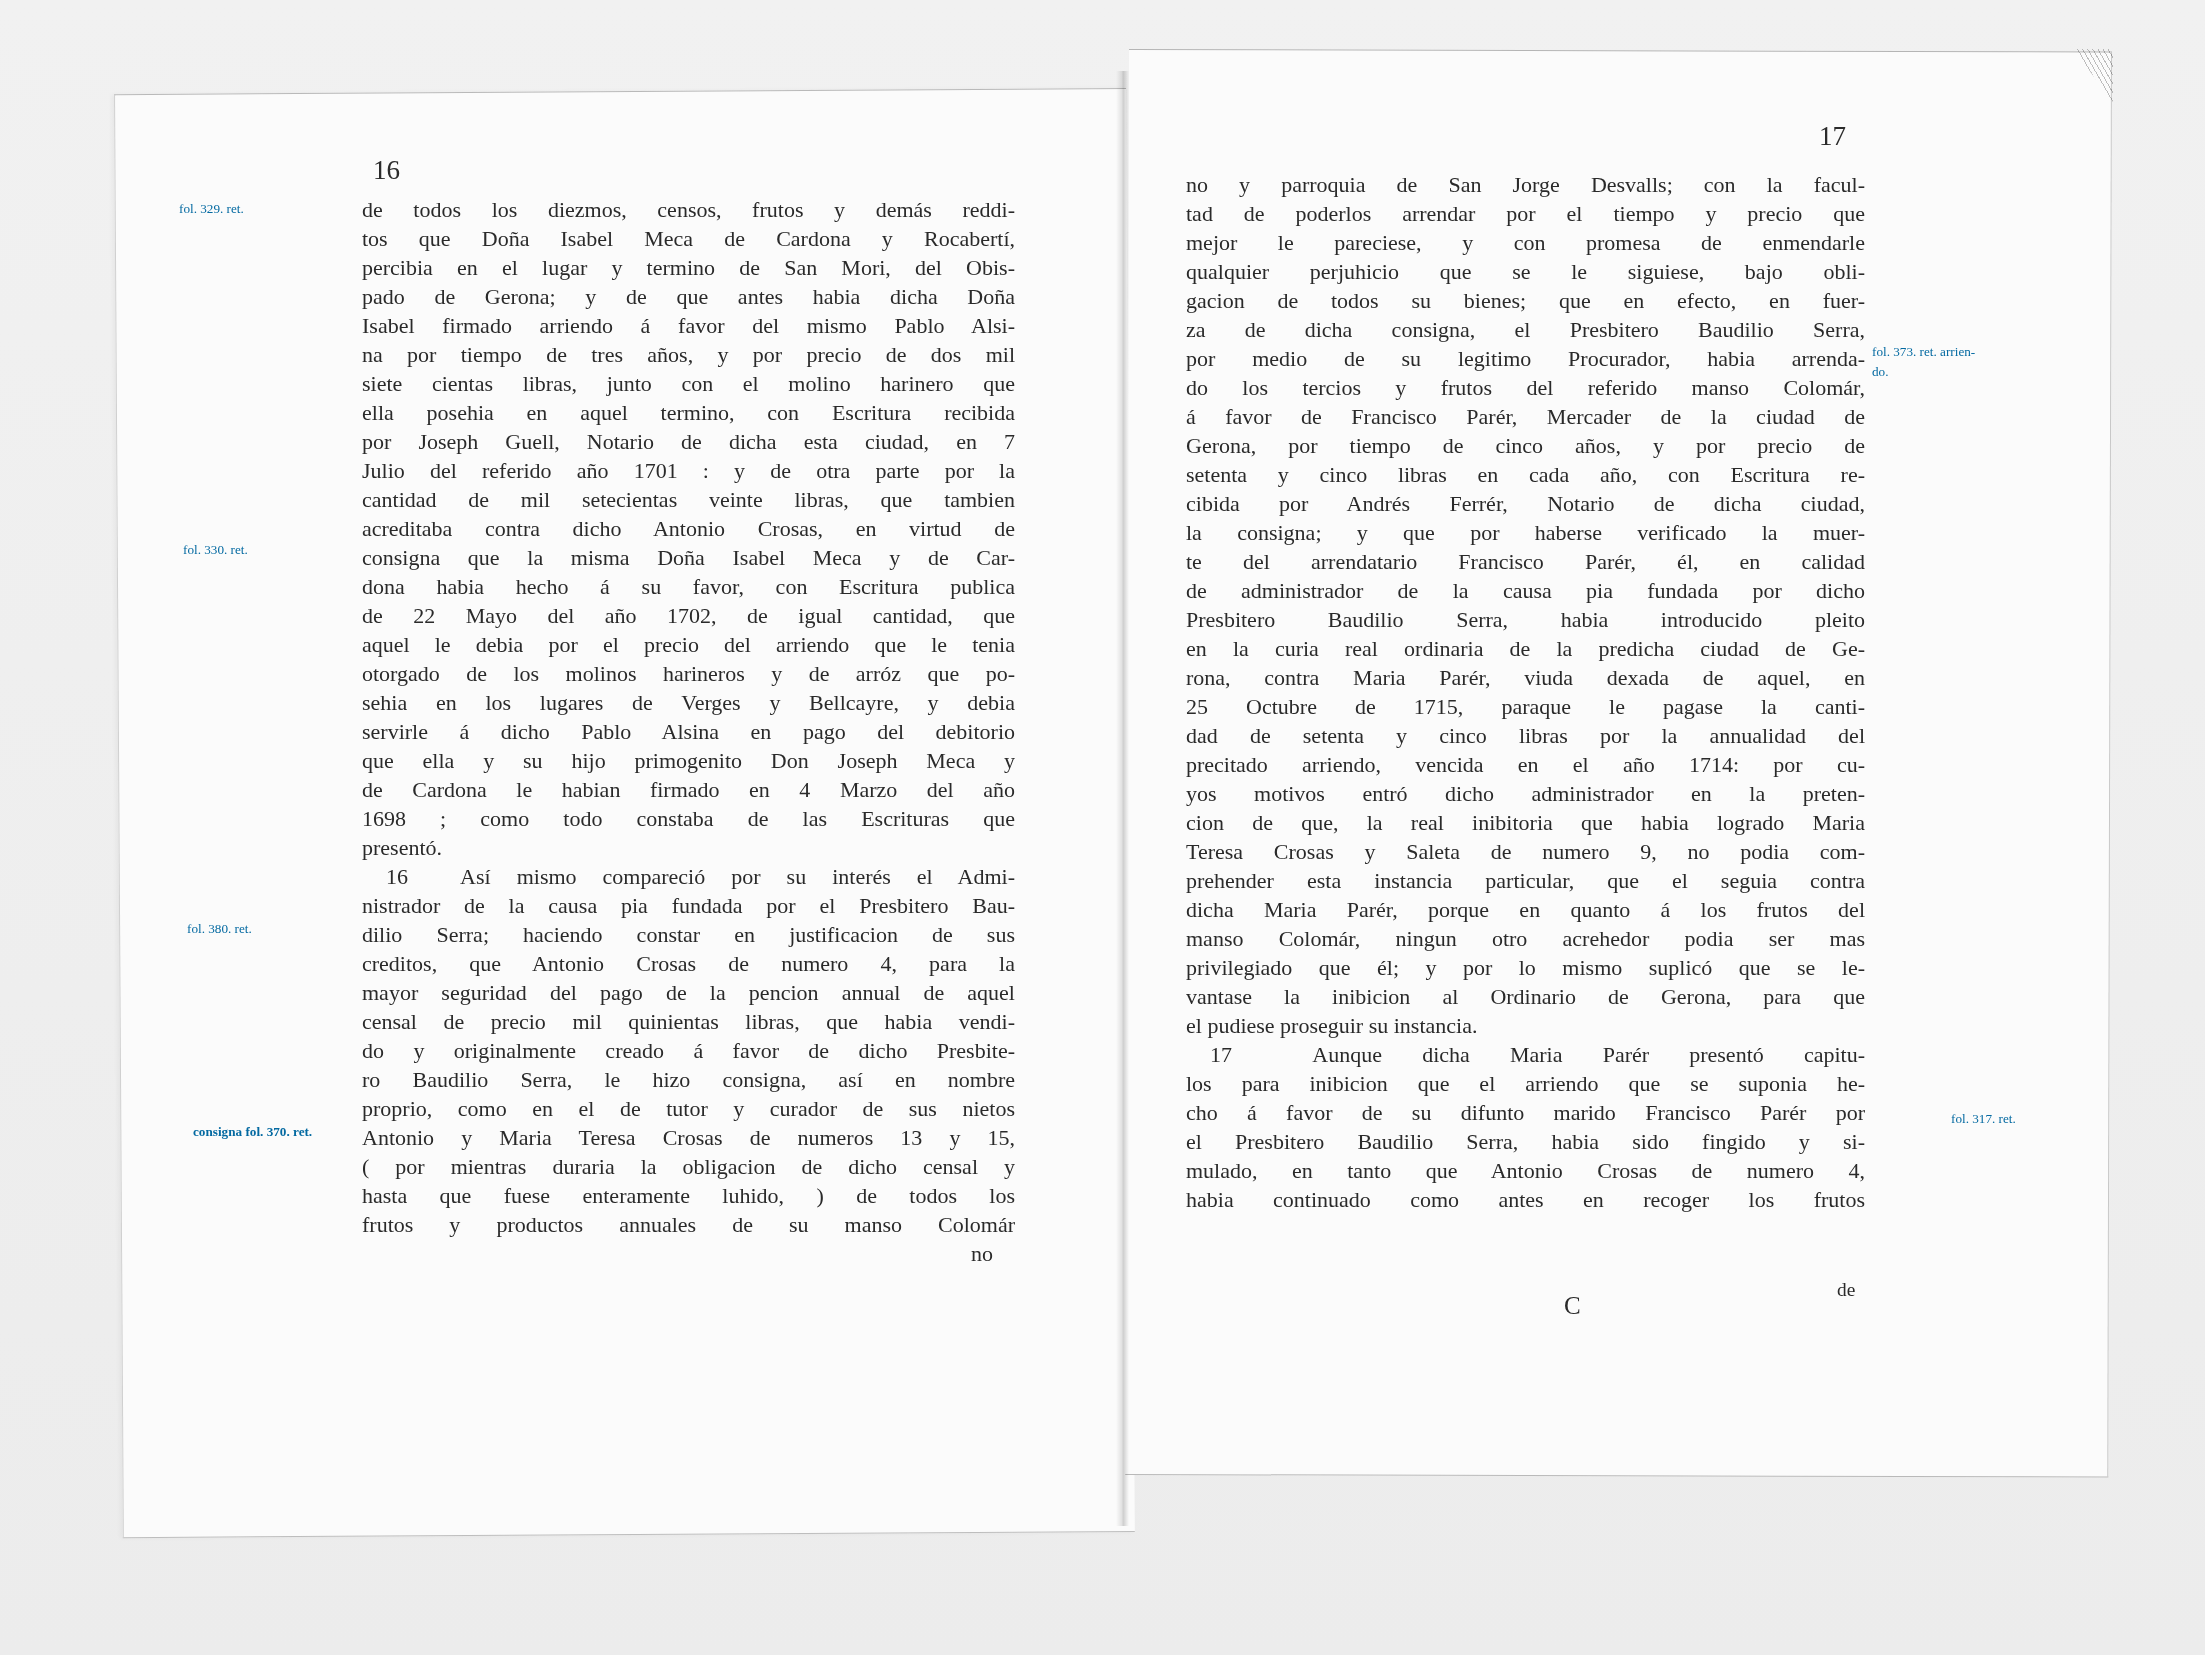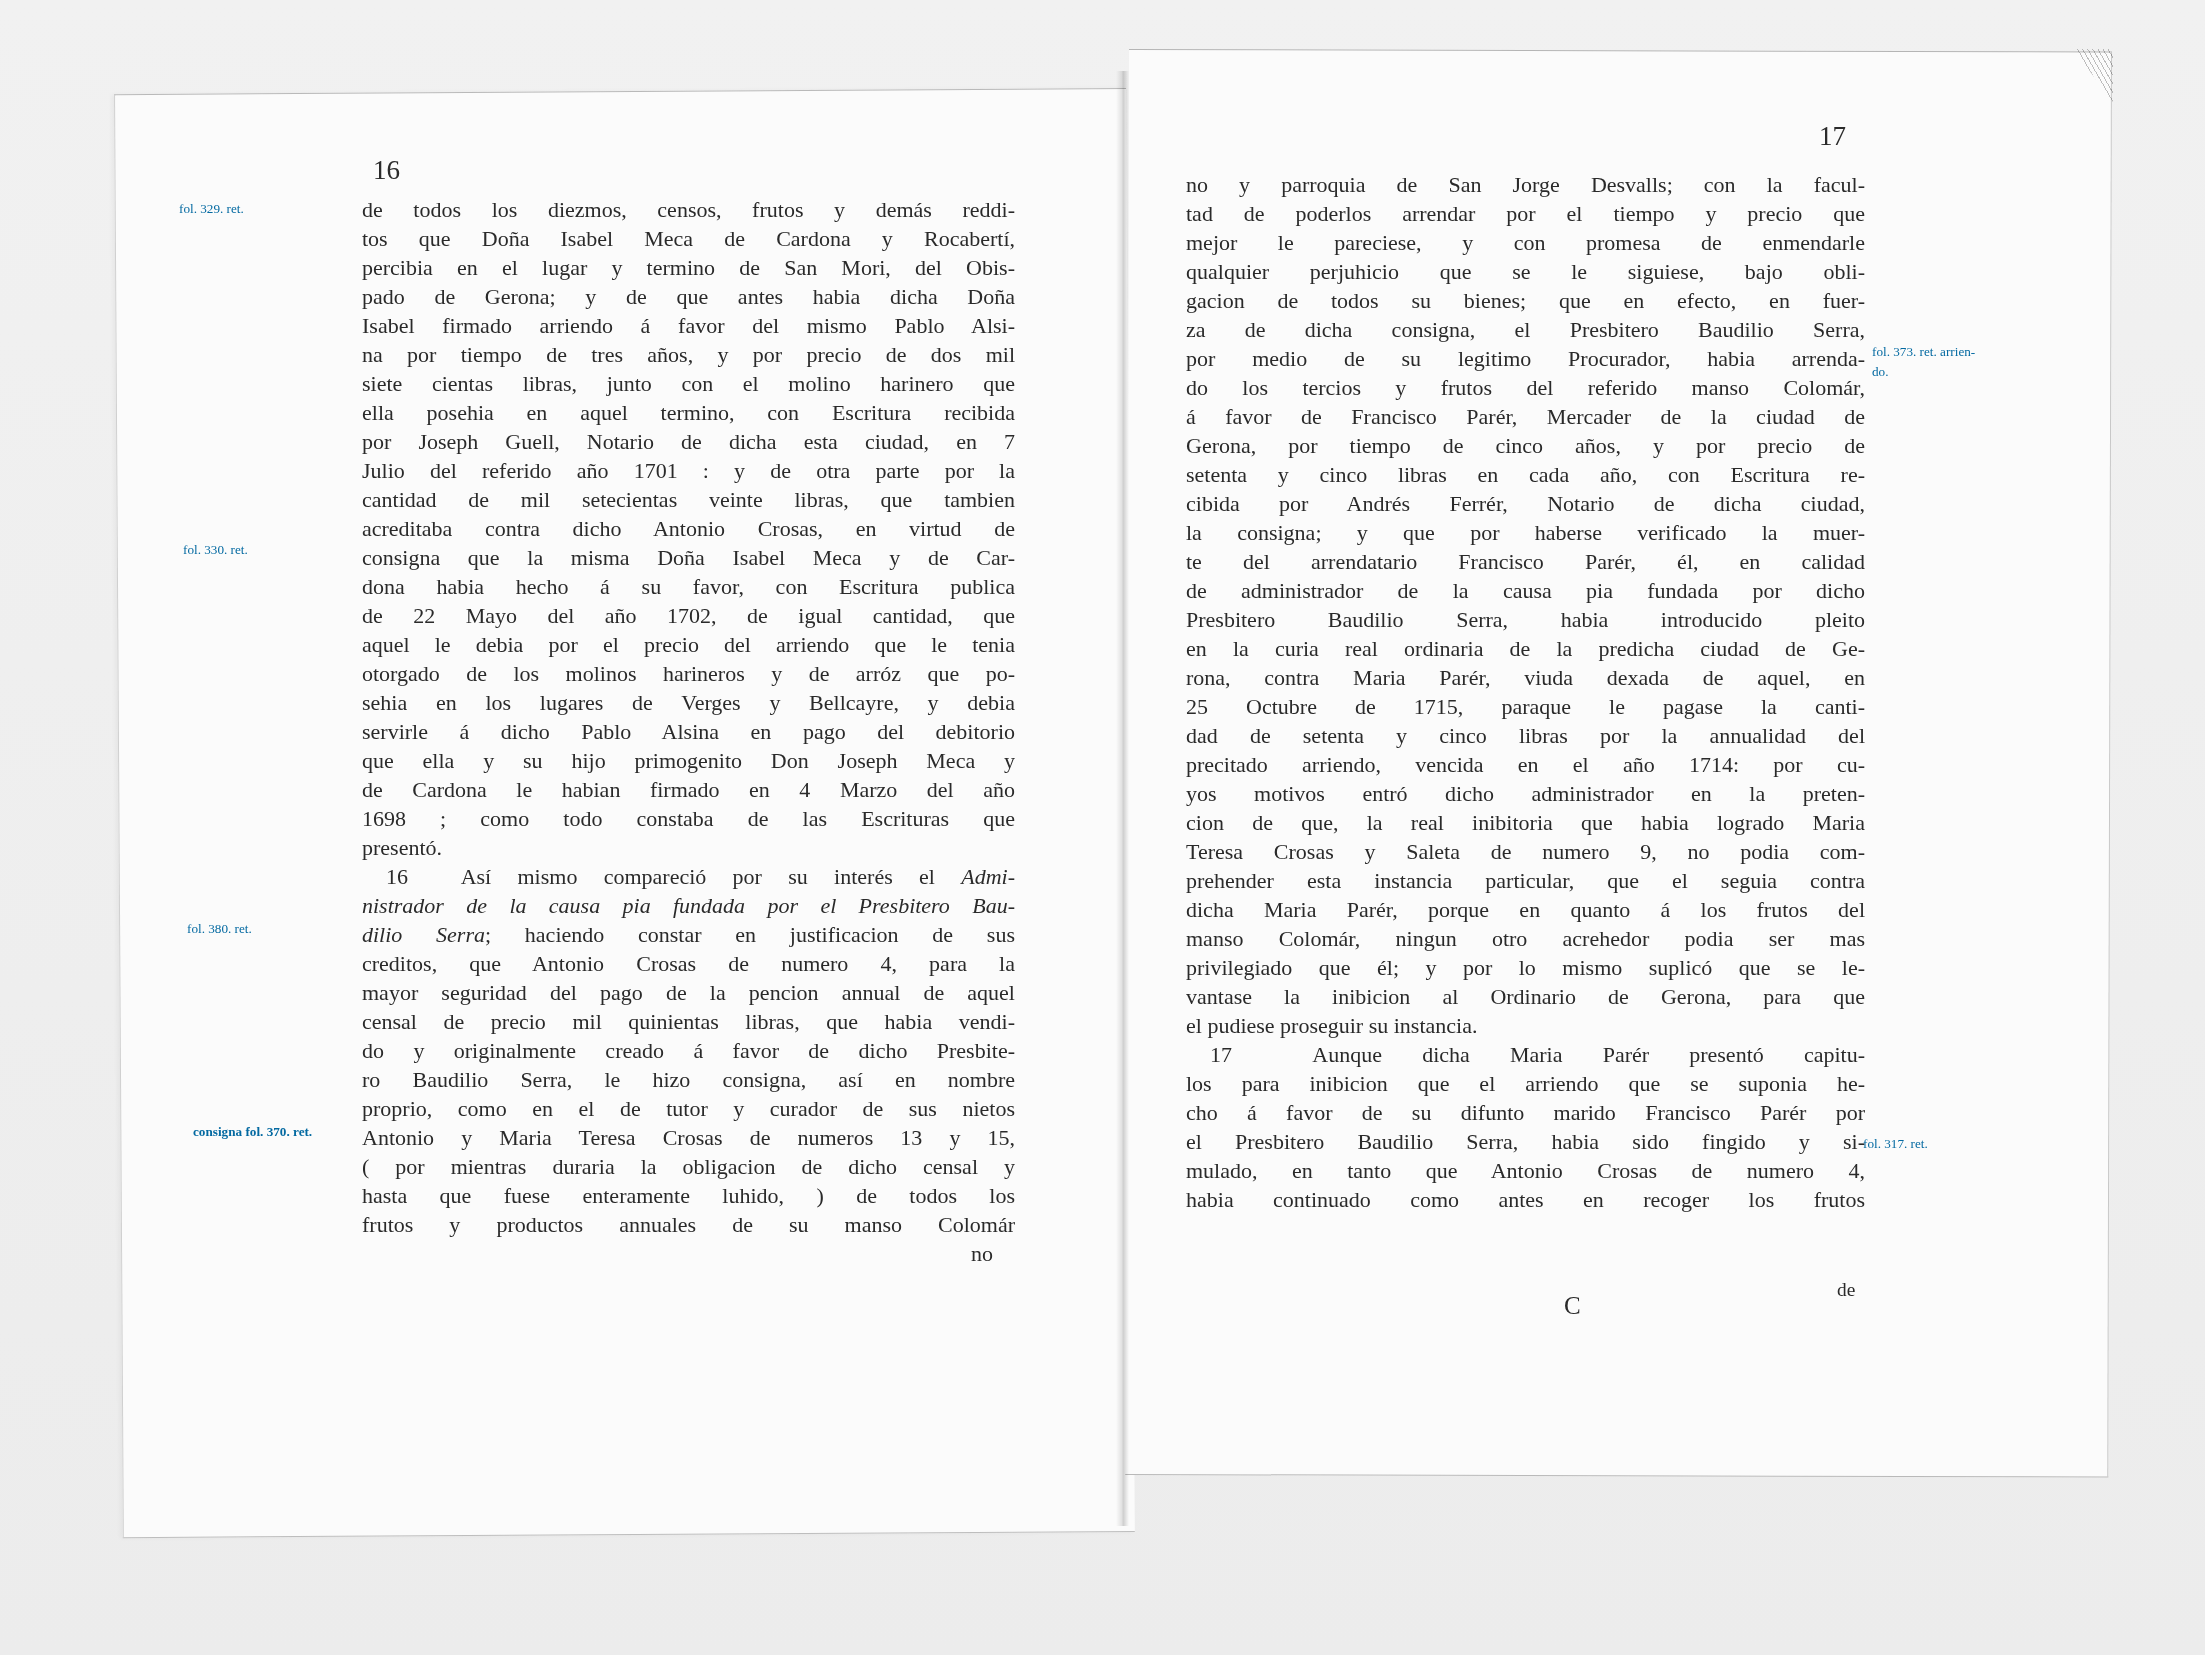--- a/index.html
+++ b/index.html
@@ -73,21 +73,21 @@
     text-align-last: left;
   }
   .text-line.indent {
     padding-left: 24px;
   }
   .catch {
     display: block;
     text-align: right;
     padding-right: 22px;
   }
-  .it { font-style: italic; }
+  .it { }
   .margin-note {
     position: absolute;
     font-size: 13.2px;
     color: #0369a1;
     white-space: nowrap;
   }
   .signature {
     position: absolute;
     font-size: 25px;
     color: #2a2a2a;
@@ -149,21 +149,21 @@
   <span class="text-line">( por mientras duraria la obligacion de dicho censal y</span>
   <span class="text-line">hasta que fuese enteramente luhido, ) de todos los</span>
   <span class="text-line">frutos y productos annuales de su manso Colomár</span>
   <span class="catch">no</span>
 </div>
 
 <div class="page-number" style="left:1819px; top:121px;">17</div>
 
 <div class="margin-note" style="left:1872px; top:344px;">fol. 373. ret. arrien-</div>
 <div class="margin-note" style="left:1872px; top:364px;">do.</div>
-<div class="margin-note" style="left:1863px; top:1111px;margin-top:25px;">fol. 317. ret.</div>
+<div class="margin-note" style="left:1951px; top:1111px;">fol. 317. ret.</div>
 
 <div class="text-column" style="left:1186px; top:170px; width:679px;">
   <span class="text-line">no y parroquia de San Jorge Desvalls; con la facul-</span>
   <span class="text-line">tad de poderlos arrendar por el tiempo y precio que</span>
   <span class="text-line">mejor le pareciese, y con promesa de enmendarle</span>
   <span class="text-line">qualquier perjuhicio que se le siguiese, bajo obli-</span>
   <span class="text-line">gacion de todos su bienes; que en efecto, en fuer-</span>
   <span class="text-line">za de dicha consigna, el Presbitero Baudilio Serra,</span>
   <span class="text-line">por medio de su legitimo Procurador, habia arrenda-</span>
   <span class="text-line">do los tercios y frutos del referido manso Colomár,</span>

